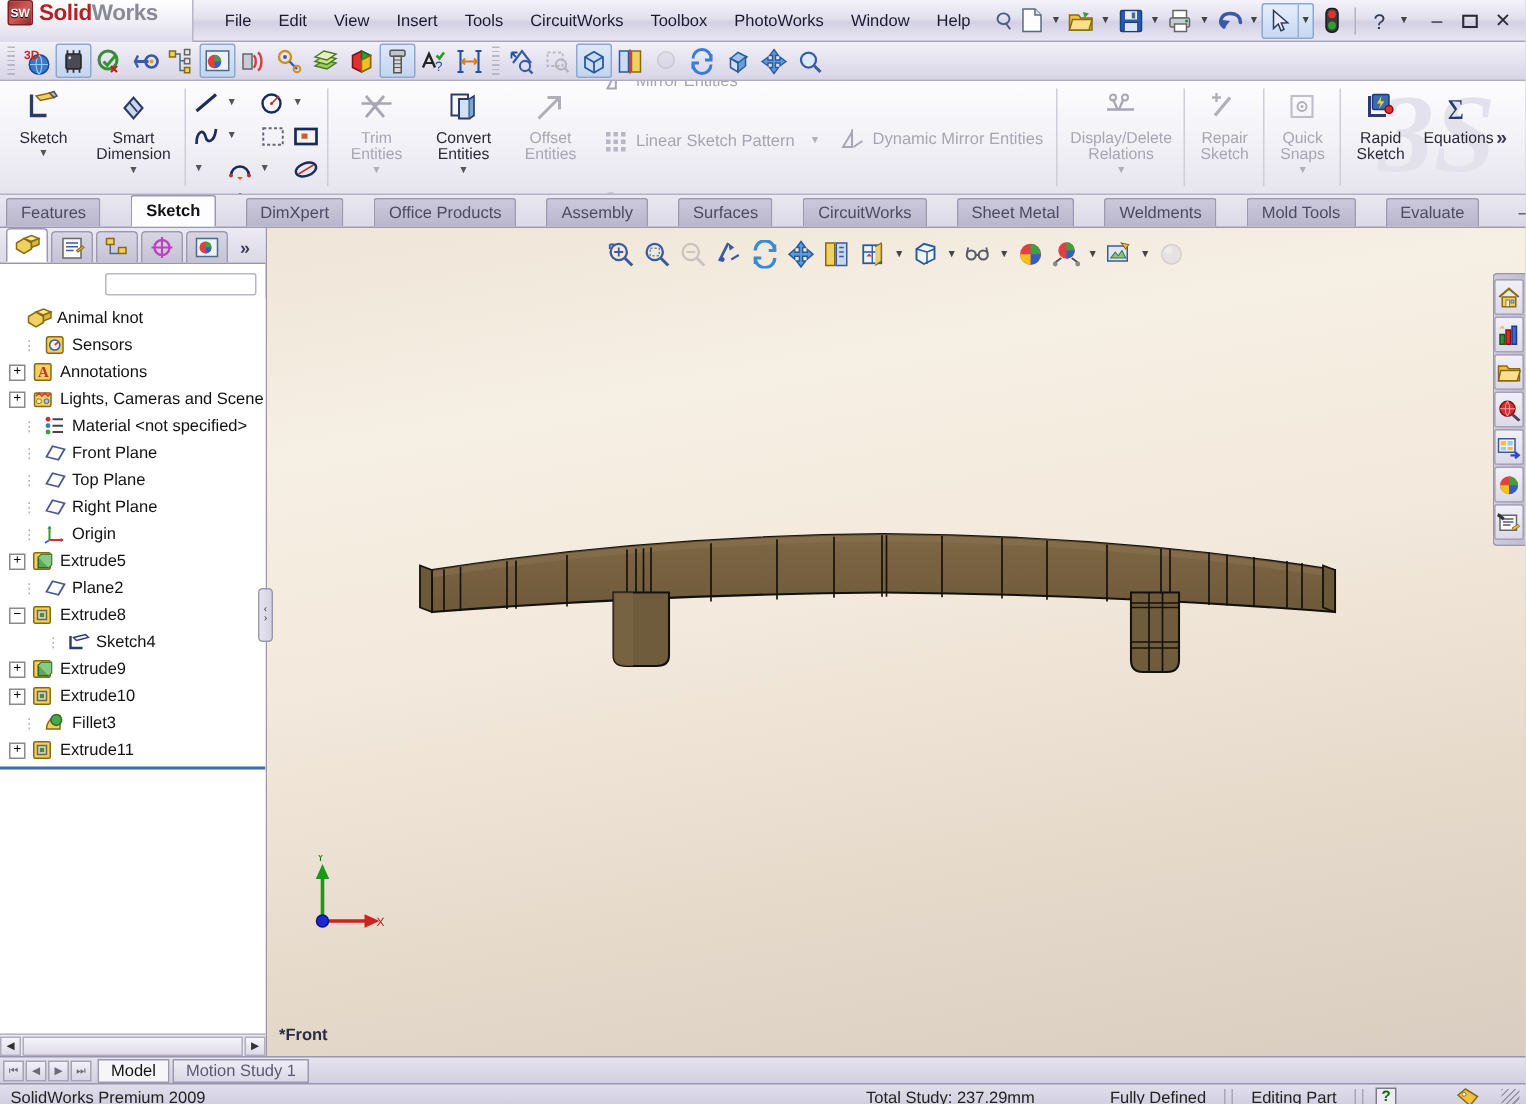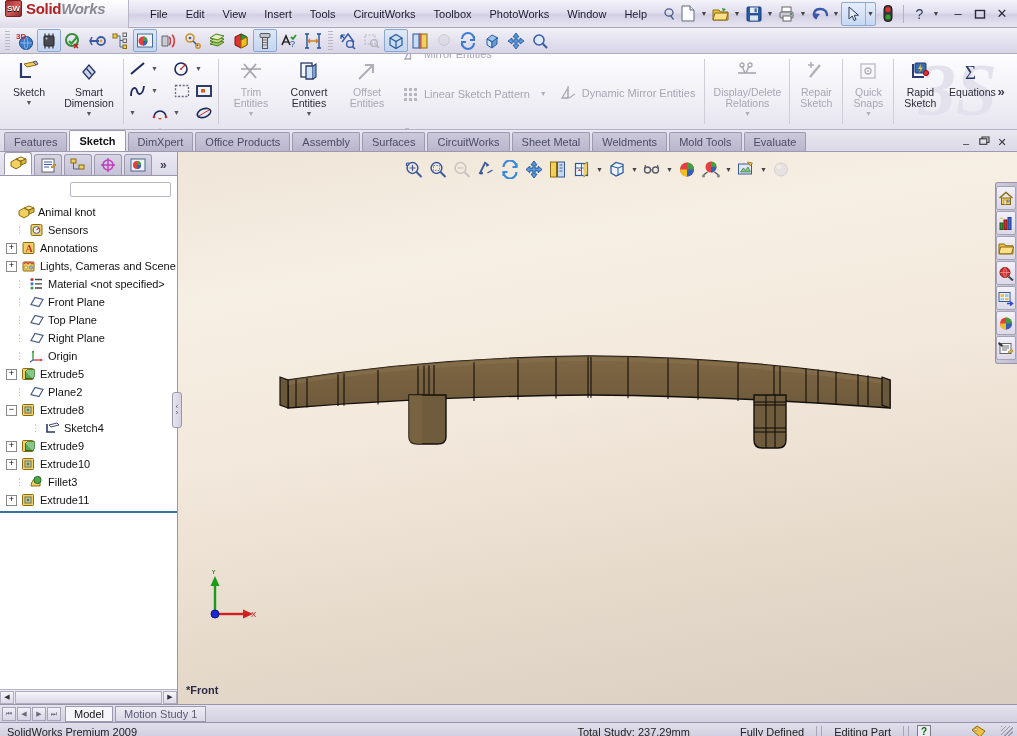--- a/index.html
+++ b/index.html
@@ -39,21 +39,21 @@
     background: linear-gradient(135deg,#a03030,#d05a5a 50%,#8d2727);
     border: 1px solid #7a2020;
     border-radius: 2px;
     color: #fff; font-size: 8px; font-weight: bold;
     display: flex; align-items: center; justify-content: center;
     margin-right: 4px;
     text-shadow: 0 1px 0 #000;
   }
   .sw-name { font-size: 15px; font-weight: bold; letter-spacing: -0.3px; }
   .sw-name .solid { color: #b22222; }
-  .sw-name .works { color: #8a8a94; font-style: italic; }
+  .sw-name .works { color: #8a8a94; }
   .menu-items { display: flex; align-items: center; margin-left: 12px; }
   .menu-item {
     padding: 4px 9px;
     font-size: 11px;
     color: #1a1a2e;
     cursor: default;
     white-space: nowrap;
   }
   .menu-pin { margin-left: 6px; color:#4a5a88; font-size:12px; }
 
@@ -154,21 +154,21 @@
     border-bottom: 1px solid #9d9ab0;
     padding-left: 4px;
   }
   .tab {
     height: 19px; line-height:18px;
     padding: 0 9px;
     font-size: 11px;
     color: #4b4b63;
     background: linear-gradient(to bottom,#ccc9dc,#b9b6cc);
     border:1px solid #9d9ab0; border-bottom:none;
-    margin-right: 2px;
+    margin-right: 20px;
     border-radius: 2px 2px 0 0;
     white-space:nowrap;
   }
   .tab.active {
     background: #fdfdff;
     color:#111;
     font-weight:bold;
     height:21px; line-height:20px;
     border-color:#9d9ab0;
   }

